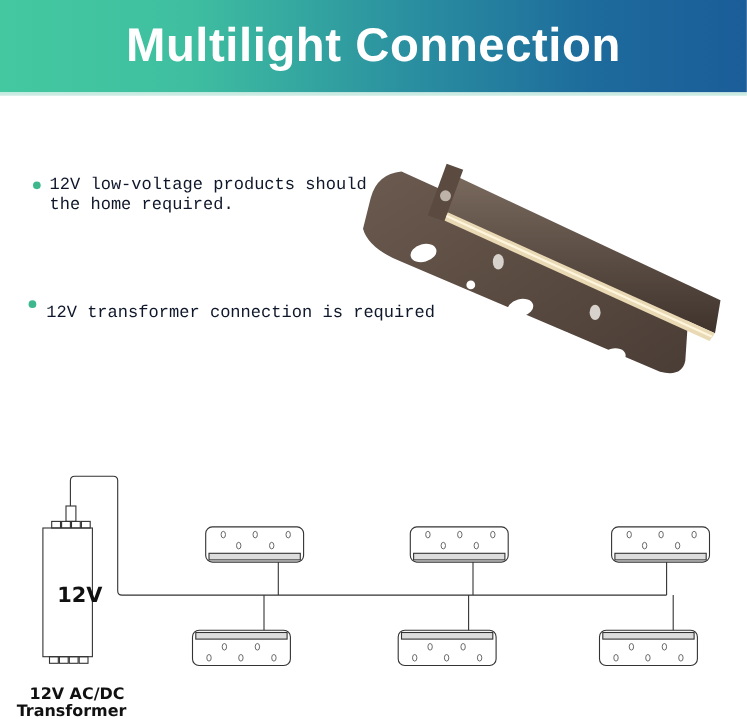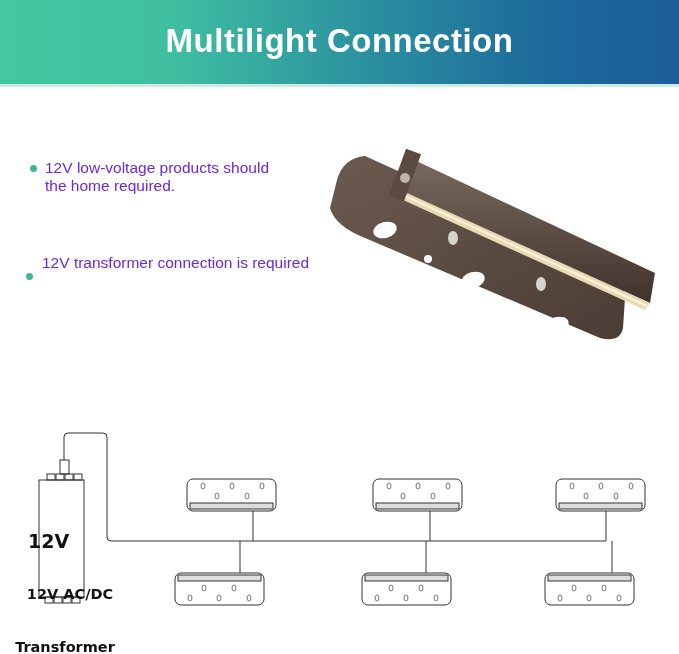--- a/index.html
+++ b/index.html
@@ -1,33 +1,33 @@
 <!DOCTYPE html>
 <html><head>
 <meta charset="utf-8">
 <style>
   html, body { margin:0; padding:0; }
   body { width:679px; height:654px; background:#ffffff; position:relative; overflow:hidden; font-family:"DejaVu Sans", sans-serif; }
   .banner { position:absolute; left:0; top:0; width:679px; height:84px;
     background:linear-gradient(90deg,#43c8a0 0%,#3fbfa0 25%,#2a8fa0 55%,#1d6a9c 80%,#1b5d99 100%);
     display:flex; align-items:center; justify-content:center; }
   .banner-line { position:absolute; left:0; top:84px; width:679px; height:3px; background:#c9ebe1; }
-  .title { color:#fff; font-family:"Liberation Sans", sans-serif; font-weight:bold; font-size:33px; letter-spacing:0.5px; margin-top:-2px; }
-  .note { position:absolute; color:#6d28d9; font-family:Liberation Sans, sans-serif; font-size:15.5px; line-height:18px; }
+  .title { color:#fff; font-family:"Liberation Sans", sans-serif; font-weight:bold; font-size:43px; letter-spacing:0.5px; margin-top:-2px; }
+  .note { position:absolute; color:#0f172a; font-family:Liberation Mono, monospace; font-size:15.5px; line-height:18px; }
   .bullet { position:absolute; width:7px; height:7px; border-radius:50%; background:#3db88d; }
   .note1 { left:45px; top:159px; width:300px; }
-  .note2 { left:42px; top:254px; width:430px; }
+  .note2 { left:42px; top:275px; width:430px; }
   .b1 { left:30px; top:165px; }
   .b2 { left:26px; top:273px; }
   .photo { position:absolute; left:325px; top:138px; }
   .diagram { position:absolute; left:0; top:420px; }
   .tx-label { position:absolute; left:0; width:130px; text-align:center; font-family:"DejaVu Sans", sans-serif; font-weight:bold; font-size:14.5px; line-height:20px; color:#111; }
-  .tx-l1 { top:584px; left:5px; }
+  .tx-l1 { top:621px; left:5px; }
   .tx-l2 { top:637px; left:0px; }
-  .tx-volt { position:absolute; left:28px; top:530px; font-family:"DejaVu Sans", sans-serif; font-weight:bold; font-size:19px; color:#111; }
+  .tx-volt { position:absolute; left:52px; top:530px; font-family:"DejaVu Sans", sans-serif; font-weight:bold; font-size:19px; color:#111; }
 </style>
 </head>
 <body>
 
 <div class="banner">
   <span class="title">Multilight Connection</span>
 </div>
 <div class="banner-line"></div>
 
 <span class="bullet b1"></span>

